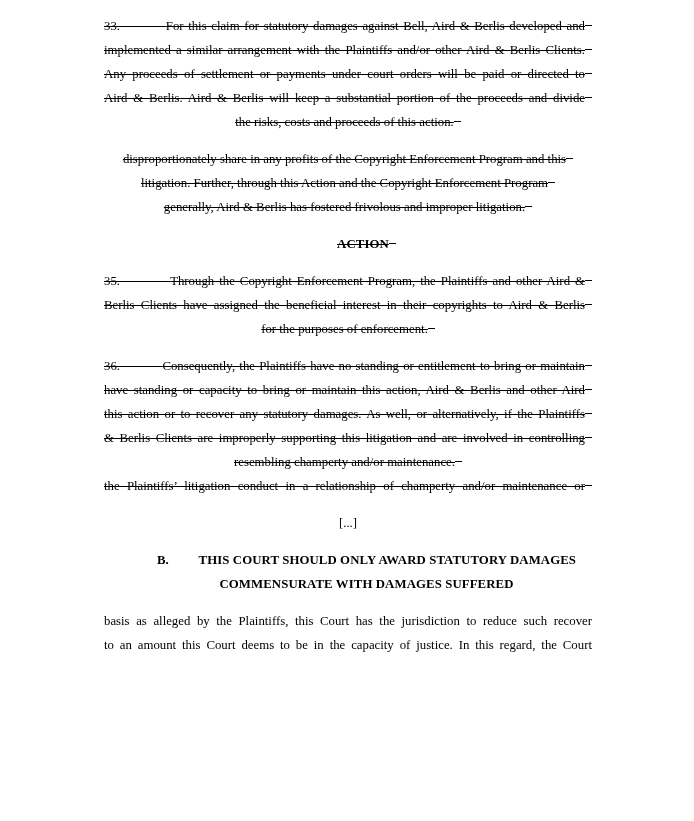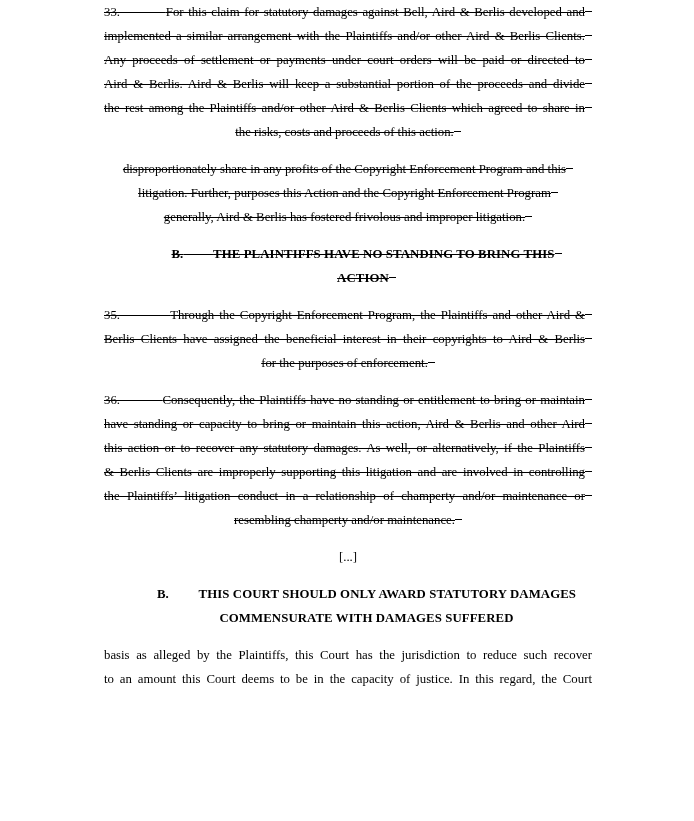--- a/index.html
+++ b/index.html
@@ -6,21 +6,21 @@
   body {
     width: 694px; height: 821px;
     background: #ffffff;
     position: relative;
     font-family: "Liberation Serif", serif;
     color: #000000;
     overflow: hidden;
   }
   #doc {
     position: absolute;
-    left: 104px; top: 0;
+    left: 104px; top: 14px;
     width: 488px;
   }
   .block { margin: 0 0 13px 0; }
   .block.heading { margin-top: 5px; margin-left: 37px; width: 451px; }
   .line {
     height: 24px;
     line-height: 24px;
     font-size: 12.8px;
     white-space: nowrap;
     text-align: center;
@@ -44,44 +44,42 @@
 </style>
 </head>
 <body>
 
 <div id="doc">
     <div class="block paragraph struck">
       <div class="line just"><span class="num">33.</span><span class="tab">&nbsp;&nbsp;&nbsp;&nbsp;&nbsp;&nbsp;&nbsp;&nbsp;&nbsp;&nbsp;</span><span>For this claim for statutory damages against Bell, Aird &amp; Berlis developed and</span><span class="ext"></span></div>
       <div class="line just"><span>implemented a similar arrangement with the Plaintiffs and/or other Aird &amp; Berlis Clients.</span><span class="ext"></span></div>
       <div class="line just"><span>Any proceeds of settlement or payments under court orders will be paid or directed to</span><span class="ext"></span></div>
       <div class="line just"><span>Aird &amp; Berlis. Aird &amp; Berlis will keep a substantial portion of the proceeds and divide</span><span class="ext"></span></div>
-      <div class="line just"><span>the rest among the Plaintiffs and/or other Aird &amp; Berlis Clients which agreed to share in</span><span class="ext"></span></div>
       <div class="line"><span>the risks, costs and proceeds of this action.</span><span class="ext"></span></div>
     </div>
     <div class="block paragraph struck">
       <div class="line"><span>disproportionately share in any profits of the Copyright Enforcement Program and this</span><span class="ext"></span></div>
-      <div class="line"><span>litigation. Further, purposes this Action and the Copyright Enforcement Program</span><span class="ext"></span></div>
+      <div class="line"><span>litigation. Further, through this Action and the Copyright Enforcement Program</span><span class="ext"></span></div>
       <div class="line"><span>generally, Aird &amp; Berlis has fostered frivolous and improper litigation.</span><span class="ext"></span></div>
     </div>
     <div class="block heading struck">
-      <div class="line"><span class="num">B.</span><span class="tab">&nbsp;&nbsp;&nbsp;&nbsp;&nbsp;&nbsp;&nbsp;&nbsp;&nbsp;</span><span>THE PLAINTIFFS HAVE NO STANDING TO BRING THIS</span><span class="ext"></span></div>
       <div class="line"><span>ACTION</span><span class="ext"></span></div>
     </div>
     <div class="block paragraph struck">
       <div class="line just"><span class="num">35.</span><span class="tab">&nbsp;&nbsp;&nbsp;&nbsp;&nbsp;&nbsp;&nbsp;&nbsp;&nbsp;&nbsp;</span><span>Through the Copyright Enforcement Program, the Plaintiffs and other Aird &amp;</span><span class="ext"></span></div>
       <div class="line just"><span>Berlis Clients have assigned the beneficial interest in their copyrights to Aird &amp; Berlis</span><span class="ext"></span></div>
       <div class="line"><span>for the purposes of enforcement.</span><span class="ext"></span></div>
     </div>
     <div class="block paragraph struck">
       <div class="line just"><span class="num">36.</span><span class="tab">&nbsp;&nbsp;&nbsp;&nbsp;&nbsp;&nbsp;&nbsp;&nbsp;&nbsp;&nbsp;</span><span>Consequently, the Plaintiffs have no standing or entitlement to bring or maintain</span><span class="ext"></span></div>
       <div class="line just"><span>have standing or capacity to bring or maintain this action, Aird &amp; Berlis and other Aird</span><span class="ext"></span></div>
       <div class="line just"><span>this action or to recover any statutory damages. As well, or alternatively, if the Plaintiffs</span><span class="ext"></span></div>
       <div class="line just"><span>&amp; Berlis Clients are improperly supporting this litigation and are involved in controlling</span><span class="ext"></span></div>
+      <div class="line"><span>resembling champerty and/or maintenance.</span><span class="ext"></span></div>
       <div class="line just"><span>the Plaintiffs’ litigation conduct in a relationship of champerty and/or maintenance or</span><span class="ext"></span></div>
-      <div class="line"><span>resembling champerty and/or maintenance.</span><span class="ext"></span></div>
     </div>
     <div class="block ellipsis">
       <div class="line"><span>[...]</span></div>
     </div>
     <div class="block heading">
       <div class="line"><span class="num">B.</span><span class="tab">&nbsp;&nbsp;&nbsp;&nbsp;&nbsp;&nbsp;&nbsp;&nbsp;&nbsp;</span><span>THIS COURT SHOULD ONLY AWARD STATUTORY DAMAGES</span></div>
       <div class="line"><span>COMMENSURATE WITH DAMAGES SUFFERED</span></div>
     </div>
     <div class="block paragraph">
       <div class="line just"><span>basis as alleged by the Plaintiffs, this Court has the jurisdiction to reduce such recover</span></div>

